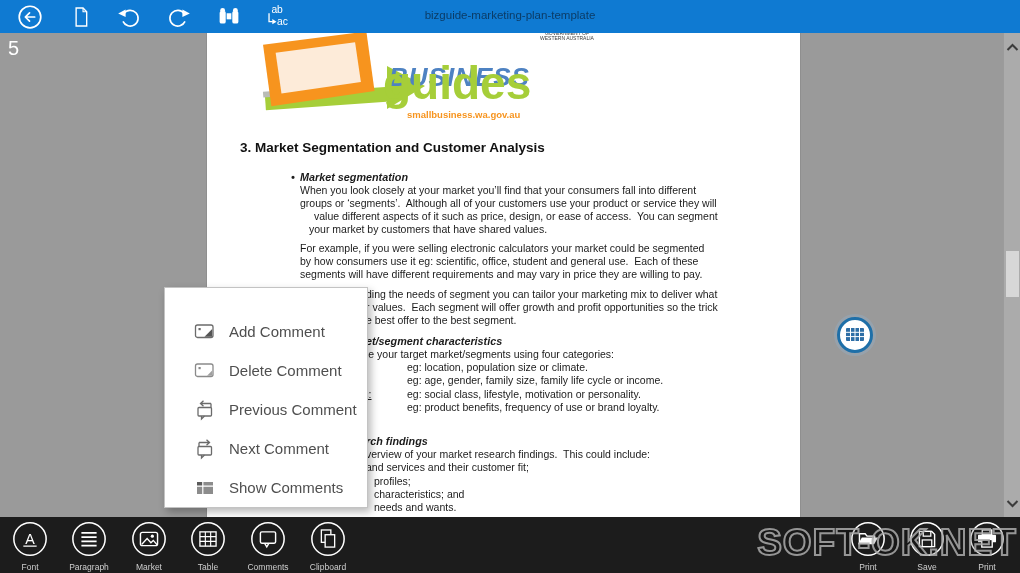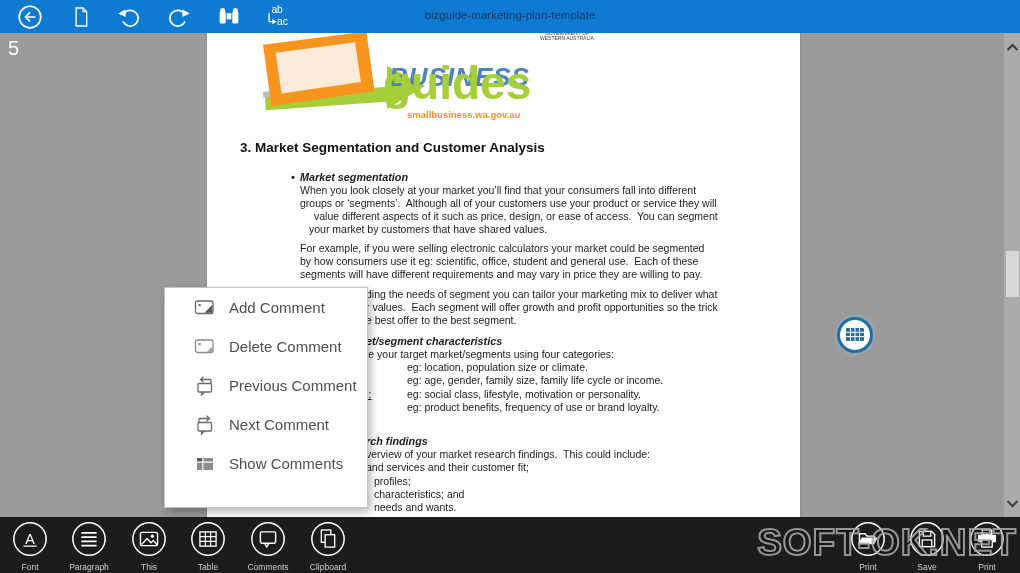--- a/index.html
+++ b/index.html
@@ -26,21 +26,21 @@
   
   .doc-line{position:absolute;white-space:pre;color:#1b1b1b;font-size:10.5px;}
   .l-heading{font-size:13.5px;font-weight:bold;color:#111;}
   .l-bullethead{font-weight:bold;font-style:italic;font-size:10.8px;}
   .l-body{}
   .doc-pre{position:absolute;top:0;white-space:pre;}
   .doc-pre.u{text-decoration:underline;}
 
   
   .menu{position:absolute;left:164px;top:287px;width:204px;height:221px;background:#ffffff;
-        border:1px solid #c3c3c3;box-shadow:3px 4px 8px rgba(0,0,0,0.28);z-index:50;padding-top:0;box-sizing:border-box;}
+        border:1px solid #c3c3c3;box-shadow:3px 4px 8px rgba(0,0,0,0.28);z-index:50;padding-top:24px;box-sizing:border-box;}
   .menu-item{height:39px;display:flex;align-items:center;cursor:pointer;}
   .mi-icon{width:22px;height:22px;margin-left:29px;flex:0 0 auto;}
   .mi-label{margin-left:13px;font-size:15px;color:#4f4f4f;}
 
   
   .fab{position:absolute;left:837px;top:284px;width:30px;height:30px;border-radius:50%;background:#ffffff;
        border:3px solid #1e6fa8;box-shadow:0 0 0 3px rgba(150,170,188,0.55);display:flex;align-items:center;justify-content:center;cursor:pointer;z-index:20;}
 
   
   .scrollbar{position:absolute;left:1003px;top:0;width:17px;height:484px;background:#ababab;border-left:1px solid #9b9b9b;box-sizing:border-box;}
@@ -244,21 +244,21 @@
     <div class="bb-label">Paragraph</div>
   </div>
 
   <div class="bb-item" style="left:119px">
     <svg class="bb-circle" viewBox="0 0 40 40">
       <circle cx="20" cy="20" r="17" fill="none" stroke="#fff" stroke-width="1.6"></circle>
       <rect x="11" y="13" width="18" height="14" rx="2" fill="none" stroke="#fff" stroke-width="1.5"></rect>
       <circle cx="23.5" cy="17" r="1.7" fill="#fff"></circle>
       <path d="M12.5 25.5 l5.5 -6 4 4.5 2.5 -2.5 4 4.5" fill="none" stroke="#fff" stroke-width="1.4"></path>
     </svg>
-    <div class="bb-label">This</div>
+    <div class="bb-label">Market</div>
   </div>
 
   <div class="bb-item" style="left:178px">
     <svg class="bb-circle" viewBox="0 0 40 40">
       <circle cx="20" cy="20" r="17" fill="none" stroke="#fff" stroke-width="1.6"></circle>
       <rect x="11.5" y="12.5" width="17" height="15" fill="none" stroke="#fff" stroke-width="1.4"></rect>
       <path d="M17.2 12.5 V27.5 M22.8 12.5 V27.5 M11.5 17.5 H28.5 M11.5 22.5 H28.5" stroke="#fff" stroke-width="1.2"></path>
     </svg>
     <div class="bb-label">Table</div>
   </div>

